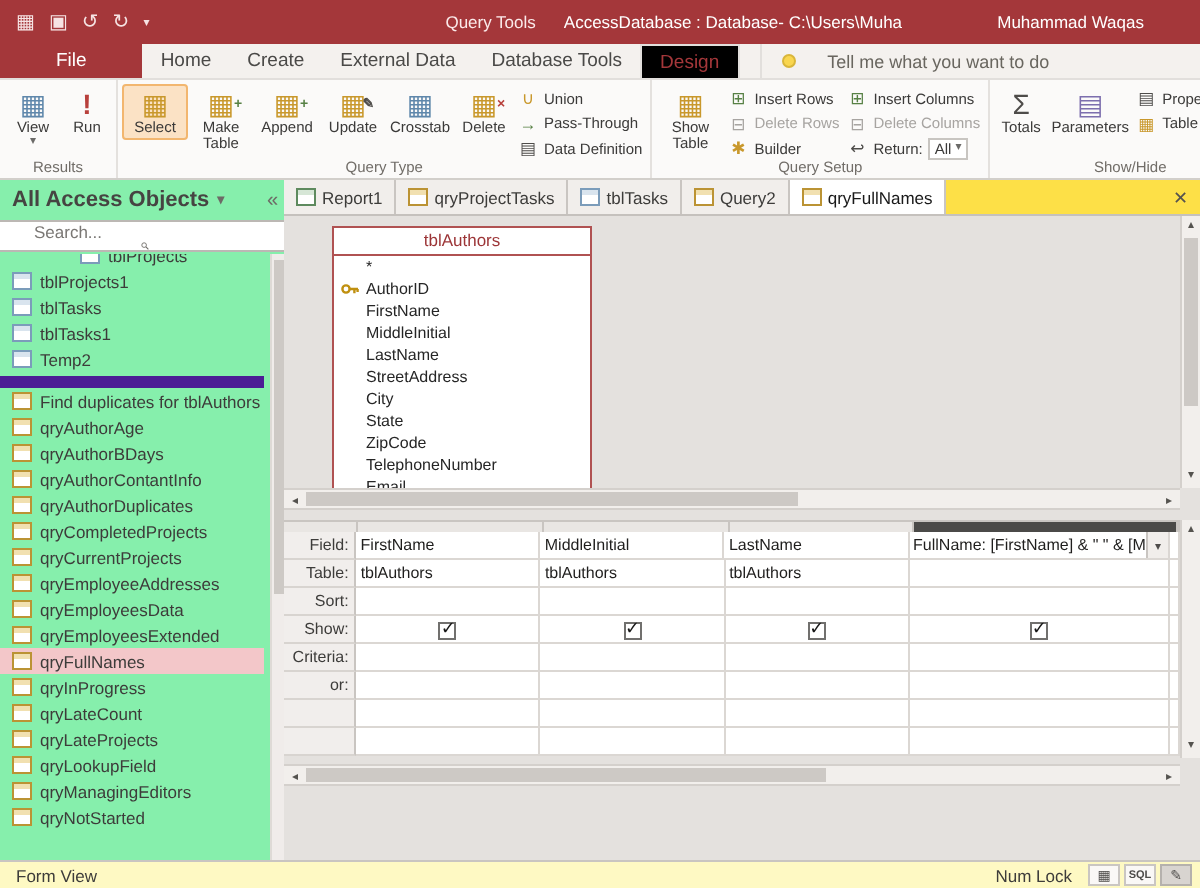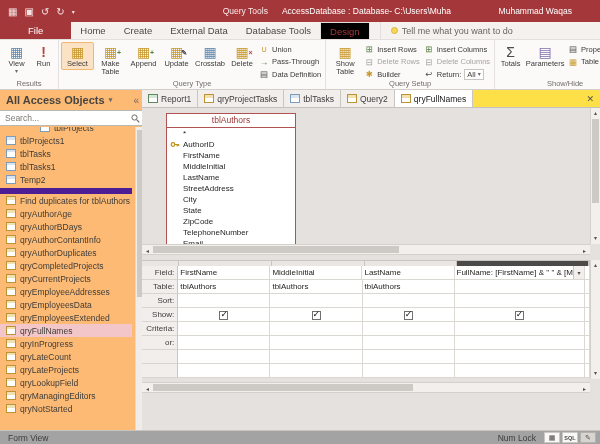--- a/index.html
+++ b/index.html
@@ -12,46 +12,46 @@
 .qat span{cursor:default;}
 .tb-ctx{font-size:8.5px;color:#fbeaea;margin-left:140px;white-space:nowrap;}
 .tb-title{font-size:8.5px;color:#fff;margin-left:14px;white-space:nowrap;overflow:hidden;}
 .tb-user{font-size:8.5px;margin-left:auto;padding-right:28px;white-space:nowrap;}
 
 
 #tabrow{position:absolute;left:0;top:22px;width:600px;height:18px;background:#f4f1ee;display:flex;align-items:stretch;border-bottom:1px solid #e2dfdc;}
 .ftab{background:#a4373a;color:#fff;padding:0 28px;display:flex;align-items:center;font-size:9.5px;}
 .rtab{padding:0 9px;display:flex;align-items:center;font-size:9.5px;color:#4a4947;}
 .rtab.active{background:#000000;color:#a4373a;border:1px solid #e2dfdc;border-bottom:none;}
-.tellme{display:flex;align-items:center;gap:4px;margin-left:10px;color:#69665f;font-size:9px;border-left:1px solid #e2dfdc;padding-left:10px;}
+.tellme{display:flex;align-items:center;gap:16px;margin-left:10px;color:#69665f;font-size:9px;border-left:1px solid #e2dfdc;padding-left:10px;}
 .bulb{width:7px;height:7px;border-radius:50%;background:#f9d64f;border:1px solid #d9b63a;}
 
 
 #ribbon{position:absolute;left:0;top:40px;width:600px;height:50px;background:#fbfaf9;border-bottom:1px solid #d2cfcb;display:flex;overflow:hidden;}
 .rg{position:relative;display:flex;align-items:flex-start;padding:2px 2px 10px;border-right:1px solid #e4e1de;height:100%;}
 .rg-label{position:absolute;left:0;right:0;bottom:0;text-align:center;font-size:7.5px;color:#716d68;line-height:10px;white-space:nowrap;}
 .bb{display:flex;flex-direction:column;align-items:center;width:33px;padding:1px;border:1px solid transparent;border-radius:2px;cursor:default;}
 .bb .bi{font-size:14px;line-height:16px;height:16px;position:relative;}
 .bb .bl{font-size:7.5px;line-height:1.12;text-align:center;color:#3b3a39;}
 .bb.hl{background:#fbe2c5;border-color:#f2b66f;}
 .badge{position:absolute;right:-4px;bottom:-1px;font-size:7px;font-weight:bold;}
 .dd{font-size:6px;color:#6b6a68;line-height:6px;}
 .sc{display:flex;flex-direction:column;padding-top:1px;}
 .sb{display:flex;align-items:center;gap:3px;height:12.5px;font-size:7.5px;color:#3b3a39;padding:0 2px;white-space:nowrap;}
 .sb .si{width:10px;text-align:center;font-size:8.5px;line-height:10px;}
 .sb.dis,.sb.dis .si{color:#a7a4a1;}
 .combo{display:inline-flex;align-items:center;gap:2px;border:1px solid #c8c5c1;background:#fff;padding:0 2px;height:11px;font-size:7.5px;color:#3b3a39;}
 .c-red{color:#b8403c}.c-gold{color:#c9982c}.c-blue{color:#5f87ab}.c-green{color:#578145}.c-dark{color:#4e4c4a}.c-purple{color:#7d6fae}
 
 
-#sidebar{position:absolute;left:0;top:90px;width:145px;height:340px;background:#fdba74;border-right:1px solid #c9c5c1;}
+#sidebar{position:absolute;left:0;top:90px;width:145px;height:340px;background:#86efac;border-right:1px solid #c9c5c1;}
 .nav-head{height:20px;display:flex;align-items:center;padding:0 5px 0 6px;font-size:11px;font-weight:bold;color:#464442;gap:4px;}
 .nav-head .chev{font-size:7px;color:#6d6a66;}
 .nav-head .pin{margin-left:auto;font-size:10px;color:#6d6a66;font-weight:normal;}
-.nav-search{height:16px;border-top:1px solid #bcb8b4;border-bottom:1px solid #bcb8b4;background:#fff;display:flex;align-items:center;padding:0 4px 0 5px;}
+.nav-search{height:16px;border-top:1px solid #bcb8b4;border-bottom:1px solid #bcb8b4;background:#fff;display:flex;align-items:center;padding:0 4px 0 5px;flex-direction:column;}
 .nav-search input{border:none;outline:none;background:transparent;flex:1;font-size:8.5px;color:#3b3a39;font-family:inherit;min-width:0;}
 .nav-search input::placeholder{color:#7a7774;}
 .nav-list{position:absolute;left:0;top:37px;bottom:0;width:132px;overflow:hidden;}
 .nav-scroll{position:absolute;right:0;top:37px;bottom:0;width:9px;background:#f0ecea;border-left:1px solid #dedad6;}
 .nav-scroll .vthumb{top:3px;height:55%;}
 .it{display:flex;align-items:center;gap:4px;height:13px;padding:0 2px 0 6px;font-size:8.5px;color:#3d3c3a;white-space:nowrap;overflow:hidden;cursor:default;}
 .it.cut{margin-top:-6px;padding-left:40px;}
 .it.sel{background:#f3c7c9;}
 .it.ghead{font-weight:normal;color:#53514e;border-top:6px solid #4c1d95;margin-top:2px;padding-left:4px;}
 .it.ghead .chev{margin-left:auto;font-size:7px;color:#6d6a66;padding-right:3px;}
@@ -89,21 +89,21 @@
 .corner{width:37px;background:#e9e6e3;border-right:1px solid #c9c5c1;border-top:1px solid #c9c5c1;}
 .grow{display:flex;height:14px;}
 .glabel{width:37px;background:#f1eeec;border-right:1px solid #c9c5c1;border-bottom:1px solid #d8d4d0;font-size:8px;color:#3d3c3a;text-align:right;padding:1.5px 3px 0 0;}
 .gcell{background:#fff;border-right:1px solid #dbd7d3;border-bottom:1px solid #dbd7d3;font-size:8px;color:#1f1e1d;padding:1.5px 2px 0;white-space:nowrap;overflow:hidden;position:relative;cursor:default;}
 .w1{width:94px}.w2{width:94px}.w3{width:94px}.w4{width:133px}.wf{flex:1}
 .combo-btn{position:absolute;right:0;top:0;bottom:0;width:11px;background:#f1eeeb;border-left:1px solid #c9c5c1;display:flex;align-items:center;justify-content:center;font-size:6px;color:#4e4c4a;}
 .chk{width:9px;height:9px;border:1px solid #71706e;background:#fff;margin:1px auto 0;position:relative;}
 .chk.on:after{content:"\2713";position:absolute;left:0;top:-2.5px;font-size:9px;color:#161616;}
 
 
-#status{position:absolute;left:0;bottom:0;width:600px;height:14px;background:#a3a3a3;border-top:1px solid #c9c5c1;display:flex;align-items:center;font-size:8.5px;color:#3d3c3a;}
+#status{position:absolute;left:0;bottom:0;width:600px;height:14px;background:#fef9c3;border-top:1px solid #c9c5c1;display:flex;align-items:center;font-size:8.5px;color:#3d3c3a;}
 #status .left{padding-left:8px;}
 #status .right{margin-left:auto;display:flex;align-items:center;gap:2px;padding-right:4px;}
 #status .numlock{margin-right:6px;}
 .vbtn{width:16px;height:11px;border:1px solid #cac6c2;background:#faf8f6;display:flex;align-items:center;justify-content:center;font-size:7px;color:#4e4c4a;}
 .vbtn.sql{font-size:5.5px;font-weight:bold;}
 .vbtn.pressed{background:#d8d4d0;border-color:#b5b1ad;}
 </style>
 </head>
 <body>
 

